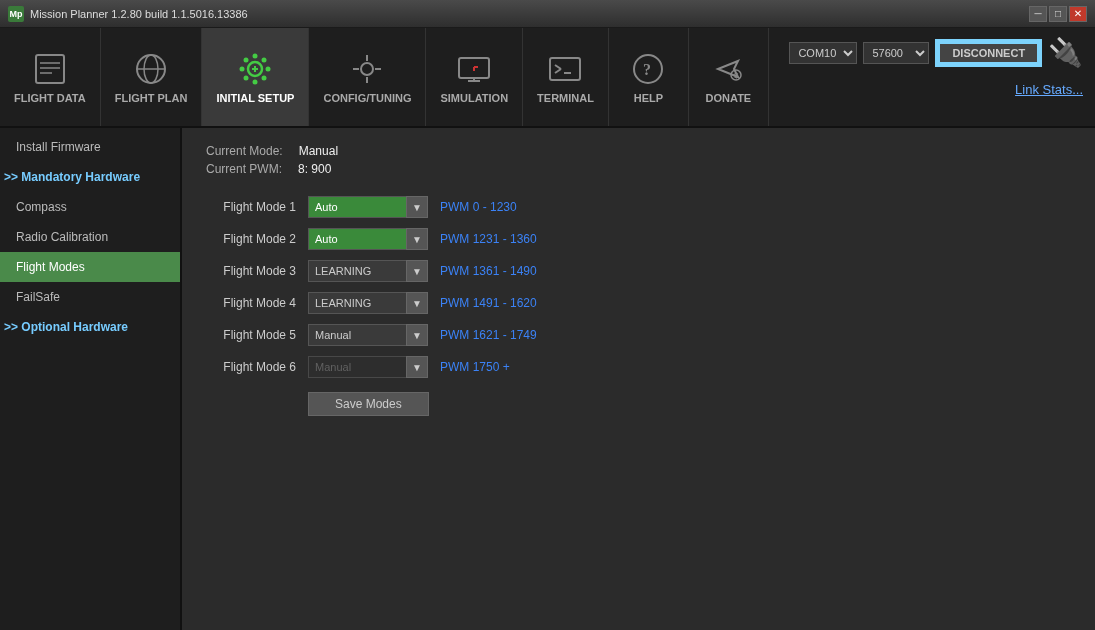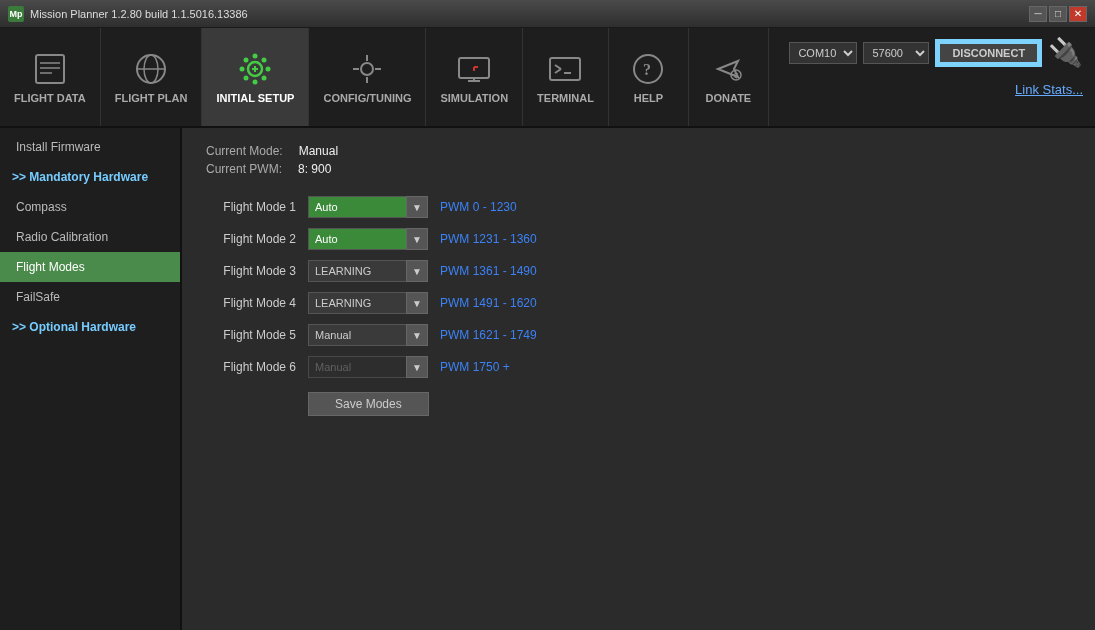--- a/index.html
+++ b/index.html
@@ -126,21 +126,21 @@
       padding: 8px 16px;
       cursor: pointer;
       color: #bbb;
       font-size: 12px;
       font-weight: normal;
     }
     .sidebar-item.section-header {
       color: #7cf;
       font-weight: bold;
       font-size: 12px;
-      padding: 8px 12px;
+      padding: 8px 4px;
     }
     .sidebar-item.active {
       background: #4a8a4a;
       color: #fff;
       font-weight: normal;
     }
 
     
     #content {
       flex: 1;

